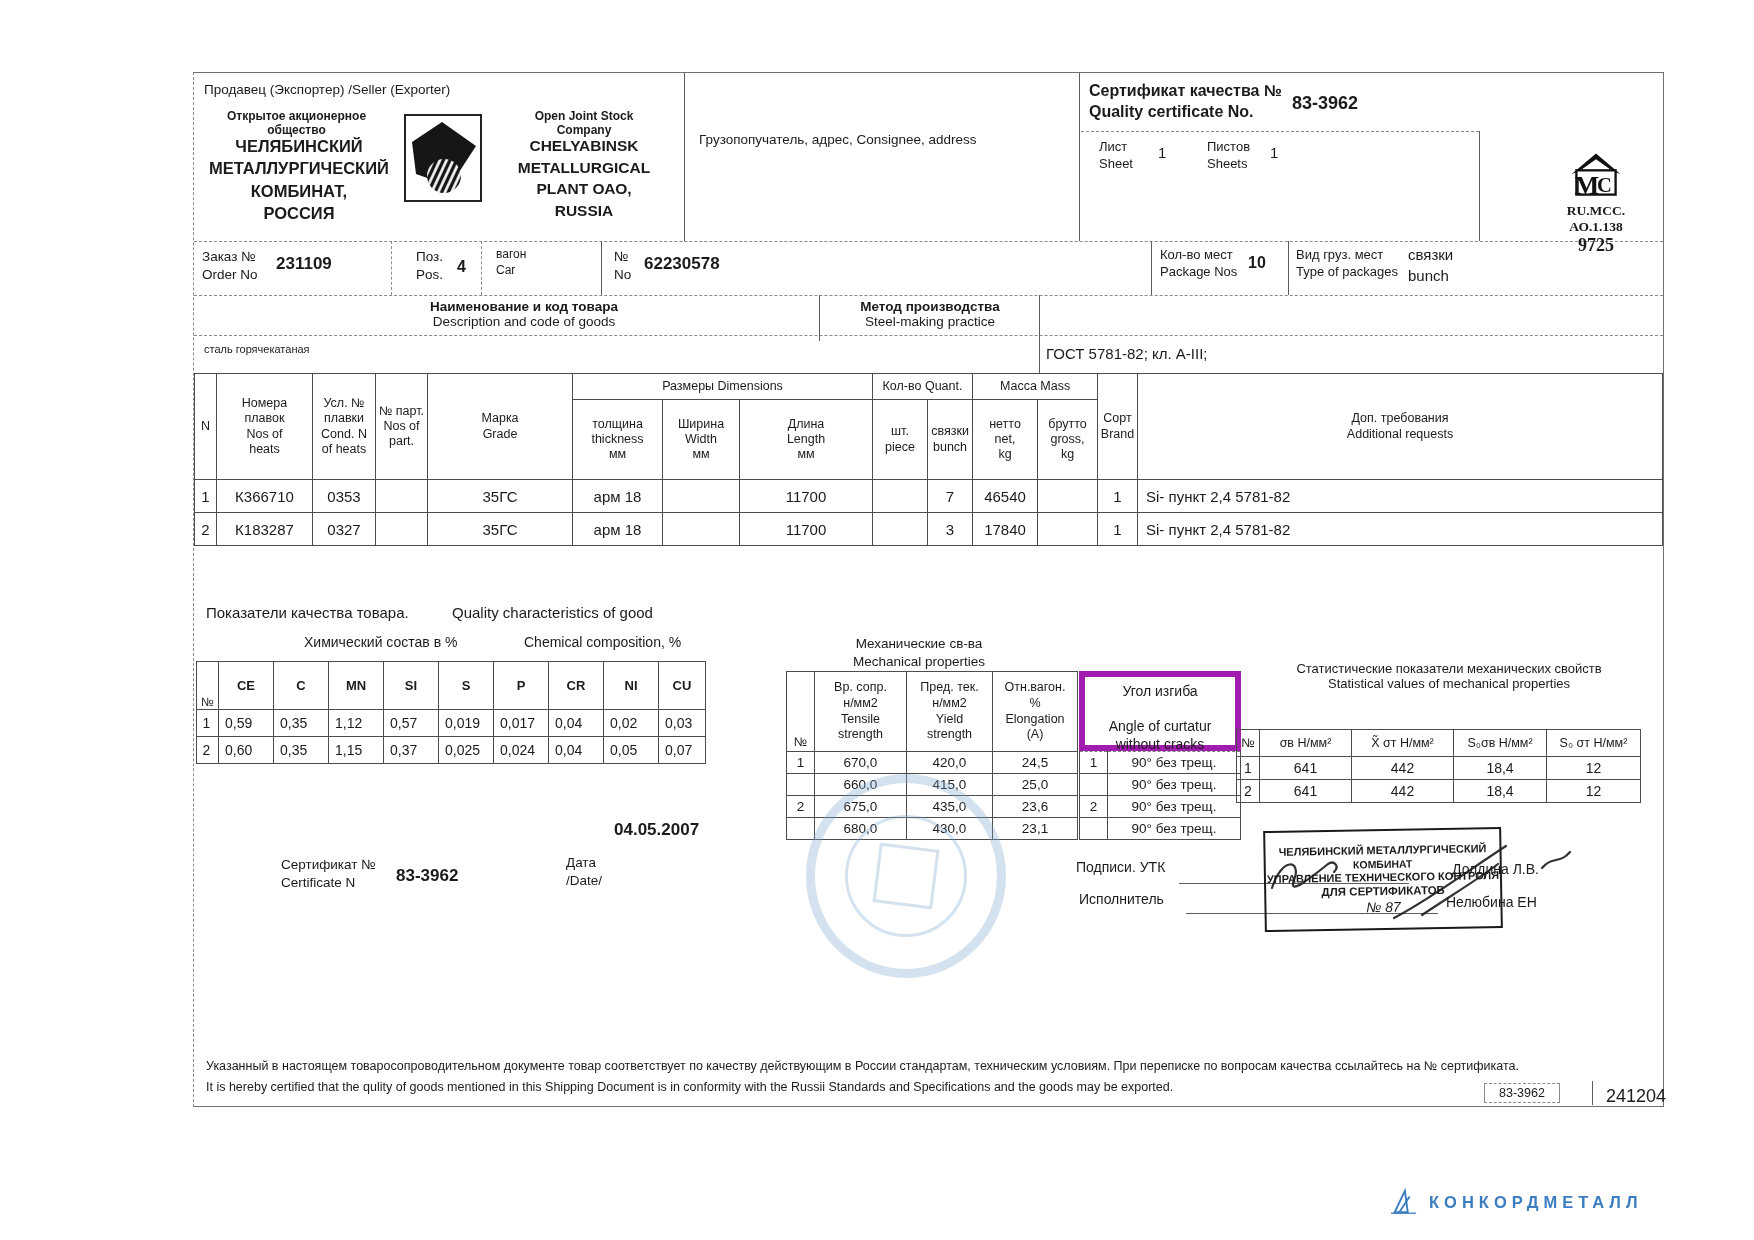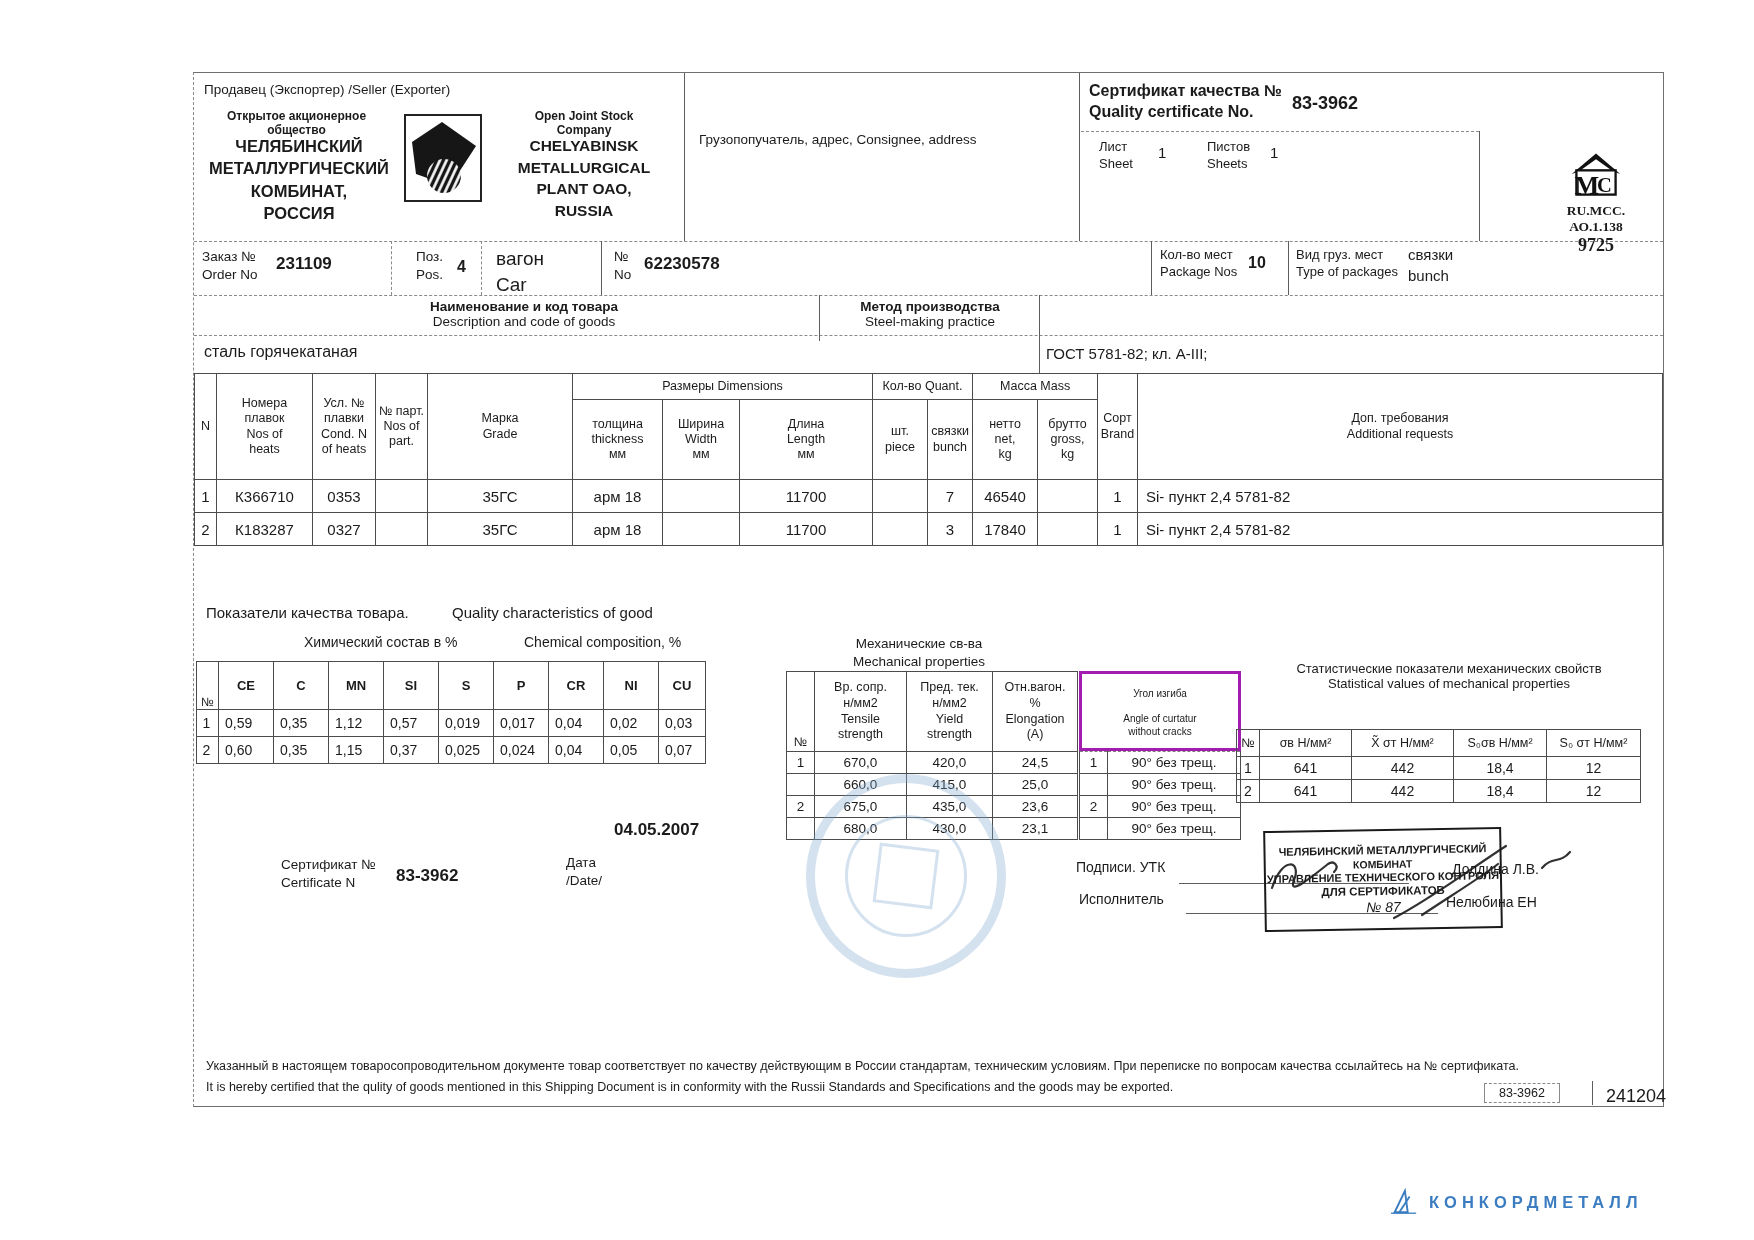--- a/index.html
+++ b/index.html
@@ -129,21 +129,21 @@
   <div class="abs vline" style="left:407px;top:168px;height:54px"></div>
   <div class="abs vline" style="left:957px;top:168px;height:54px"></div>
   <div class="abs vline" style="left:1094px;top:168px;height:54px"></div>
 
   <div class="abs pl lbl135" style="left:8px;top:175px">Заказ №
 Order No</div>
   <div class="abs val" style="left:82px;top:181px">231109</div>
   <div class="abs pl lbl135" style="left:222px;top:175px">Поз.
 Pos.</div>
   <div class="abs val" style="left:263px;top:185px;font-size:16px">4</div>
-  <div class="abs pl" style="left:302px;top:173px;font-size:19px;line-height:1.35">вагон
+  <div class="abs pl" style="left:302px;top:173px;font-size:12px;line-height:1.35">вагон
 Car</div>
   <div class="abs pl lbl135" style="left:420px;top:175px">№
 No</div>
   <div class="abs val" style="left:450px;top:181px">62230578</div>
   <div class="abs pl lbl13" style="left:966px;top:174px">Кол-во мест
 Package Nos</div>
   <div class="abs val" style="left:1054px;top:181px;font-size:16px">10</div>
   <div class="abs pl lbl13" style="left:1102px;top:174px">Вид груз. мест
 Type of packages</div>
   <div class="abs pl" style="left:1214px;top:171px;font-size:15px;line-height:1.4">связки
@@ -155,21 +155,21 @@
 
   <div class="abs c" style="left:150px;top:226px;width:360px">
     <div class="b" style="font-size:13.5px">Наименование и код товара</div>
     <div style="font-size:13.5px">Description and code of goods</div>
   </div>
   <div class="abs c" style="left:627px;top:226px;width:218px">
     <div class="b" style="font-size:13.5px">Метод производства</div>
     <div style="font-size:13.5px">Steel-making practice</div>
   </div>
 
-  <div class="abs" style="left:10px;top:270px;font-size:16px">сталь горячекатаная</div>
+  <div class="abs" style="left:10px;top:270px;font-size:11px">сталь горячекатаная</div>
   <div class="abs" style="left:852px;top:272px;font-size:15px">ГОСТ 5781-82;  кл. А-III;</div>
 
   <table class="gt abs" style="left:0;top:300px;width:1469px">
     <colgroup>
       <col style="width:22px">
         <col style="width:96px">
         <col style="width:63px">
         <col style="width:52px">
       <col style="width:145px">
         <col style="width:90px">
@@ -366,21 +366,21 @@
     </tr>
     <tr>
       <td></td>
       <td>680,0</td>
       <td>430,0</td>
       <td>23,1</td>
     </tr>
   </tbody>
     </table>
 
-  <div class="abs pl c" style="left:885px;top:598px;width:162px;height:80px;border:3px solid #a21caf;box-sizing:border-box;font-size:10px;line-height:1.25;padding-top:14px">Угол  изгиба
+  <div class="abs pl c" style="left:885px;top:598px;width:162px;height:80px;border:6px solid #a21caf;box-sizing:border-box;font-size:14px;line-height:1.25;padding-top:6px">Угол  изгиба
 
 Angle of curtatur
 without cracks</div>
   <table class="mt abs" style="left:885px;top:678px;width:162px">
     <colgroup>
         <col style="width:28px">
         <col>
       </colgroup>
     <tbody>
         <tr>

